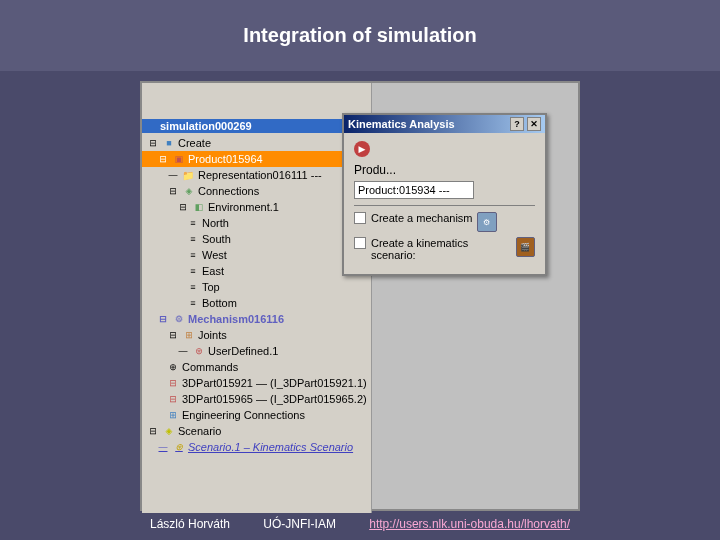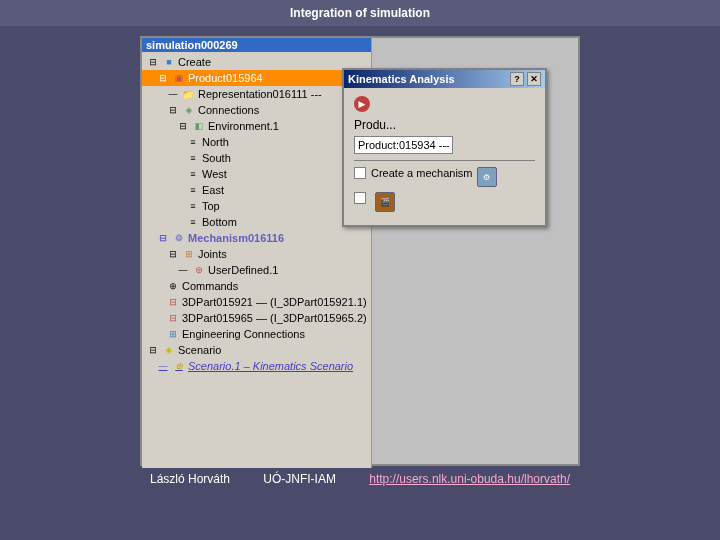--- a/index.html
+++ b/index.html
@@ -7,23 +7,23 @@
       width: 720px;
       height: 540px;
       background: #4a4a6a;
       font-family: Arial, sans-serif;
       overflow: hidden;
     }
 
     .header {
       background: #5a5a7a;
       text-align: center;
-      padding: 6px 0;
+      padding: 24px 0;
       color: #fff;
-      font-size: 12px;
+      font-size: 20px;
       font-weight: bold;
     }
 
     .main-area {
       display: flex;
       flex-direction: column;
       align-items: center;
       padding: 10px 20px 0 20px;
     }
 
@@ -46,22 +46,23 @@
       border-right: 1px solid #999;
       font-size: 11px;
       font-family: "Tahoma", Arial, sans-serif;
       overflow: hidden;
     }
 
     .tree-title-bar {
       background: #316ac5;
       color: white;
       font-size: 11px;
-      padding: 1px 4px;
+      padding: 1px 18px;
       font-weight: bold;
+      margin-top: 36px;
     }
 
     .tree-content {
       padding: 2px 0;
     }
 
     .tree-item {
       display: flex;
       align-items: center;
       height: 16px;
@@ -197,21 +198,21 @@
       color: #000;
       margin-right: 20px;
       min-width: 40px;
     }
 
     .dialog-input {
       background: white;
       border: 1px solid #808080;
       font-size: 11px;
       padding: 1px 3px;
-      width: 99px;
+      width: 120px;
       height: 18px;
       color: #000;
     }
 
     .dialog-checkbox-row {
       display: flex;
       align-items: flex-start;
       margin-bottom: 5px;
     }
 
@@ -438,20 +439,21 @@
         <hr class="dialog-separator">
 
         <div class="dialog-checkbox-row">
           <div class="dialog-checkbox"></div>
           <span class="dialog-checkbox-label">Create a mechanism</span>
           <div class="dialog-icon-mech">⚙</div>
         </div>
 
         <div class="dialog-checkbox-row">
           <div class="dialog-checkbox"></div>
+          <span class="dialog-checkbox-label">Create a kinematics scenario:</span>
           <div class="dialog-icon-mech" style="background:#a06020;">🎬</div>
         </div>
 
 
       </div>
     </div>
 
   </div>
 
   <div class="footer-bar">

